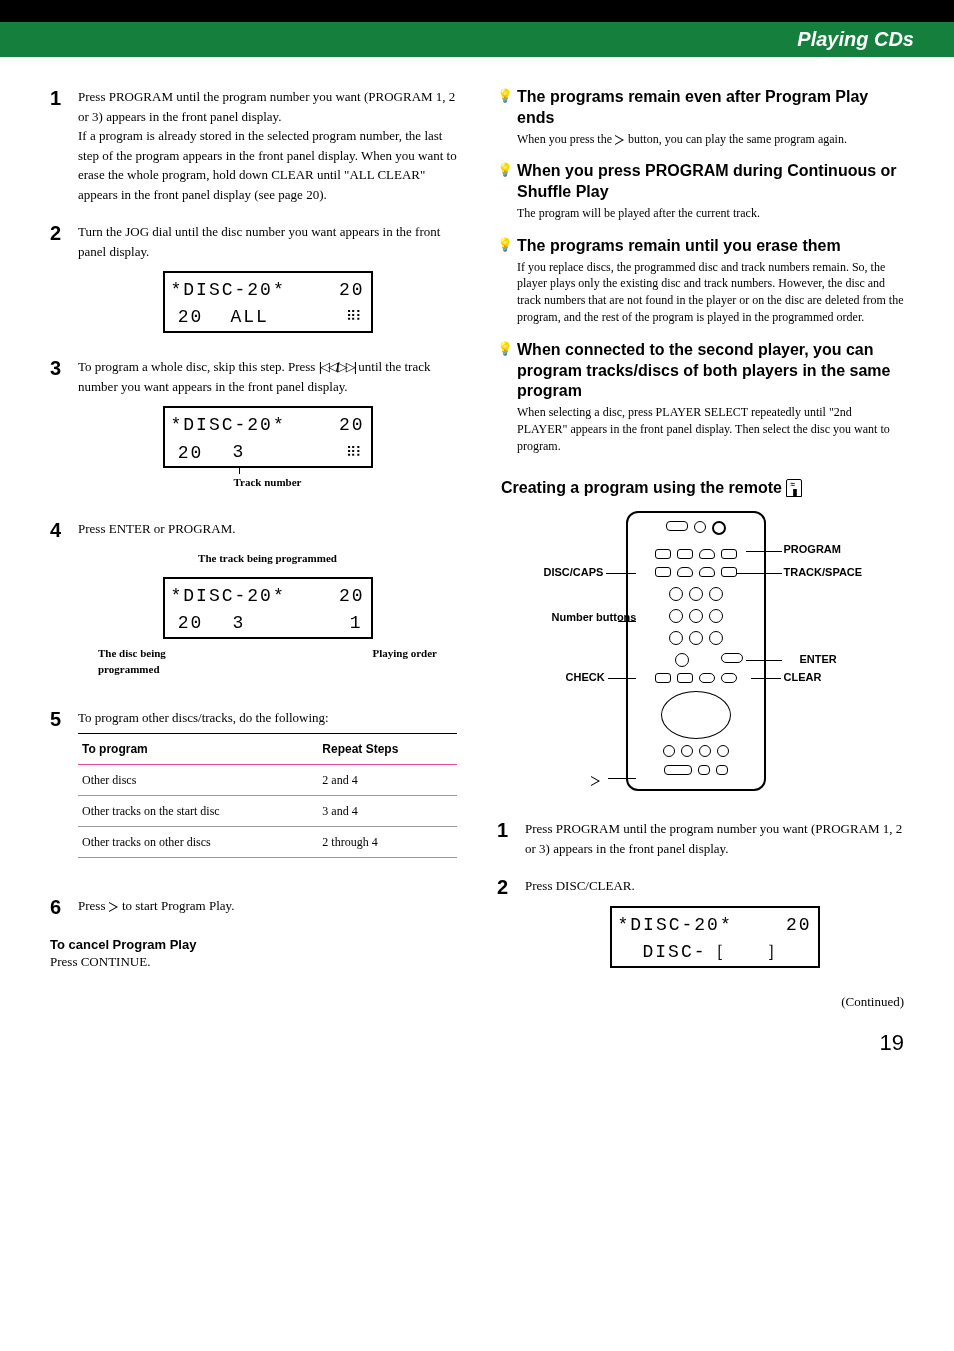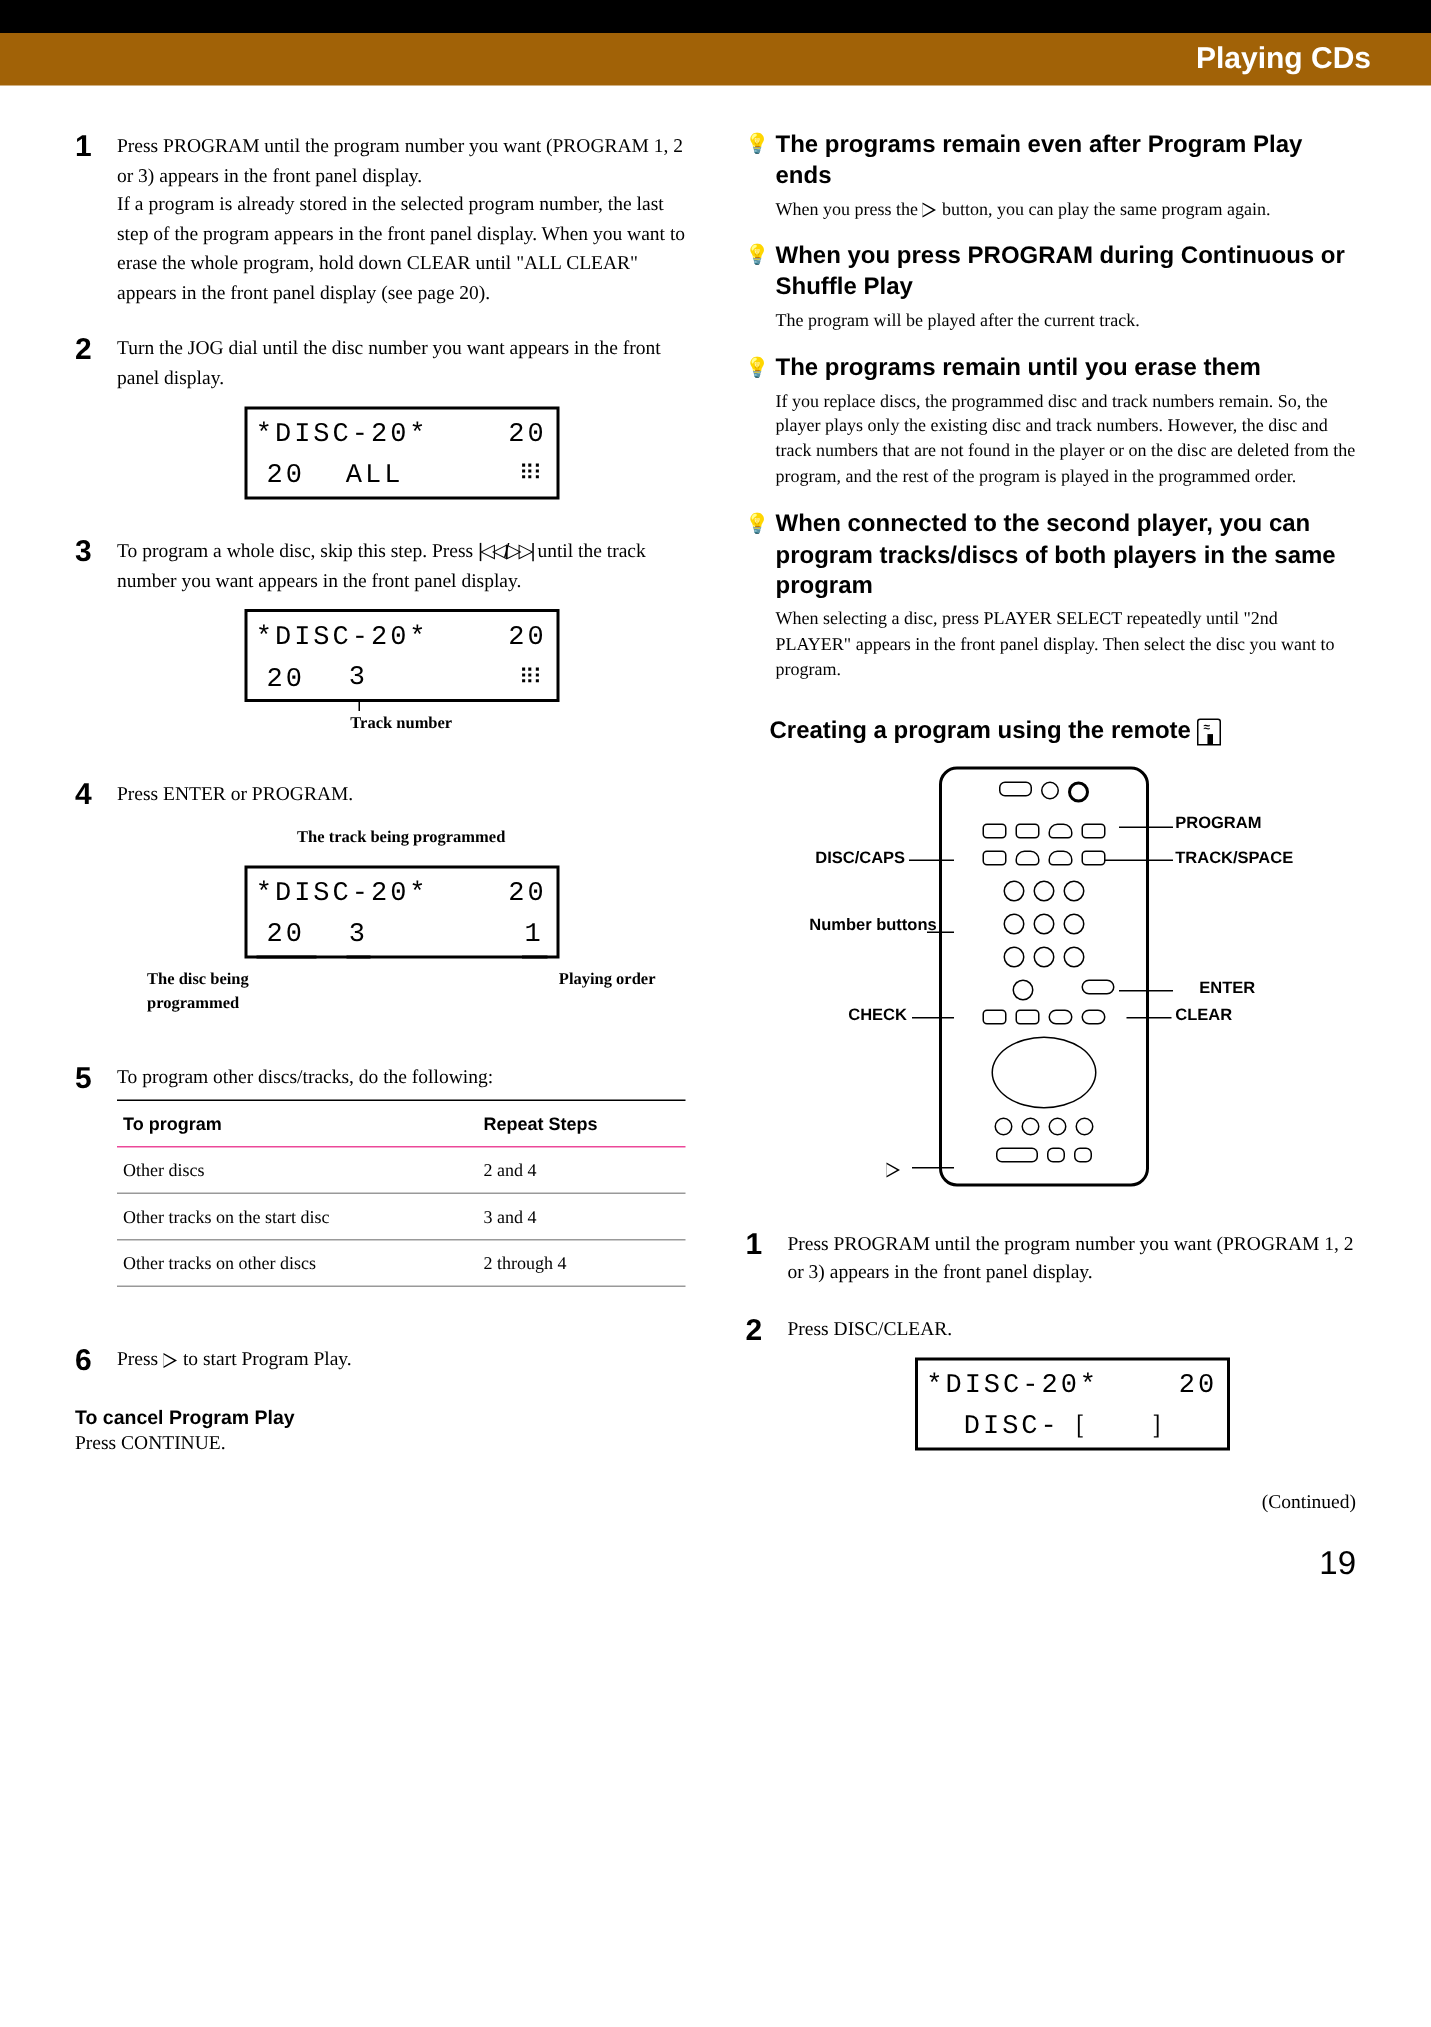--- a/index.html
+++ b/index.html
@@ -1,18 +1,18 @@
 <!DOCTYPE html>
 <html><head>
 <meta charset="utf-8">
 <style>
   * { box-sizing: border-box; margin: 0; padding: 0; }
   body { font-family: Arial, Helvetica, sans-serif; background: #fff; color: #000; width: 954px; margin: 0 auto; position: relative; }
   .black-bar { background: #000; height: 22px; width: 100%; }
-  .header-bar { background: #a16207; color: #fff; font-weight: bold; font-size: 20px; text-align: right; padding: 6px 40px 6px 0; }
+  .header-bar { background: #15803d; color: #fff; font-style: italic; font-weight: bold; font-size: 20px; text-align: right; padding: 6px 40px 6px 0; }
   .content { display: flex; padding: 30px 50px 20px 50px; gap: 40px; }
   .col { flex: 1; min-width: 0; }
   .step { display: flex; margin-bottom: 18px; }
   .step-num { font-size: 20px; font-weight: bold; color: #000; width: 28px; flex-shrink: 0; font-family: Arial, sans-serif; }
   .step-body { flex: 1; font-size: 13px; line-height: 1.5; font-family: Georgia, 'Times New Roman', serif; }
   .lcd { border: 2px solid #000; margin: 10px auto 6px auto; width: 210px; height: 62px; position: relative; font-family: 'Courier New', monospace; }
   .lcd-top { font-size: 18px; letter-spacing: 2px; padding: 4px 6px 0 6px; display: flex; justify-content: space-between; }
   .lcd-bot { font-size: 18px; letter-spacing: 2px; padding: 0 6px 4px 6px; display: flex; align-items: center; }
   .lcd-bot .lnum { width: 40px; }
   .lcd-bot .rnum { margin-left: 20px; }
@@ -24,21 +24,21 @@
   table.program { width: 100%; border-collapse: collapse; font-size: 12px; margin-top: 6px; margin-bottom: 20px; }
   table.program th { text-align: left; font-weight: bold; border-bottom: 1px solid #ec4899; border-top: 1px solid #000; padding: 6px 4px; font-family: Arial, sans-serif; }
   table.program td { border-bottom: 1px solid #999; padding: 6px 4px; font-family: Georgia, serif; }
   .sub-heading { font-size: 13px; font-weight: bold; margin-top: 16px; margin-bottom: 2px; }
   .sub-text { font-size: 13px; font-family: Georgia, serif; }
   .tip { display: flex; margin-bottom: 14px; }
   .tip-icon { width: 20px; flex-shrink: 0; font-size: 14px; color: #000; padding-top: 1px; }
   .tip-body { flex: 1; }
   .tip-title { font-weight: bold; font-size: 16px; line-height: 1.3; margin-bottom: 2px; }
   .tip-text { font-size: 12px; line-height: 1.4; font-family: Georgia, serif; }
-  .section-title { font-size: 16px; font-weight: bold; margin: 24px 0 14px 16px; }
+  .section-title { font-size: 16px; font-weight: bold; margin: 24px 0 14px 4px; }
   .remote-diagram { position: relative; width: 330px; height: 290px; margin: 0 auto 18px auto; }
   .remote-body { position: absolute; left: 90px; top: 0; width: 140px; height: 280px; border: 2px solid #000; border-radius: 12px; background: #fff; }
   .remote-row { display: flex; justify-content: center; gap: 6px; margin-top: 8px; }
   .rbtn { border: 1.5px solid #000; border-radius: 4px; background: #fff; }
   .rbtn.rect { width: 22px; height: 10px; }
   .rbtn.rect2 { width: 16px; height: 10px; border-radius: 3px; }
   .rbtn.square { width: 12px; height: 10px; }
   .rbtn.circ { width: 14px; height: 14px; border-radius: 50%; }
   .rbtn.sm { width: 12px; height: 12px; border-radius: 50%; }
   .remote-dpad { width: 70px; height: 48px; border: 1.5px solid #000; border-radius: 50%; margin: 8px auto 0 auto; position: relative; }
@@ -287,21 +287,21 @@
 
       <div class="label-text" style="left:248px; top:32px;">PROGRAM</div>
       <div class="label-line" style="left:210px; top:40px; width:36px;"></div>
 
       <div class="label-text" style="left:8px; top:55px;">DISC/CAPS</div>
       <div class="label-line" style="left:70px; top:62px; width:30px;"></div>
 
       <div class="label-text" style="left:248px; top:55px;">TRACK/SPACE</div>
       <div class="label-line" style="left:200px; top:62px; width:46px;"></div>
 
-      <div class="label-text" style="left:4px; top:100px; text-align:right; width:70px;">Number buttons</div>
+      <div class="label-text" style="left:16px; top:100px; text-align:right; width:70px;">Number buttons</div>
       <div class="label-line" style="left:82px; top:110px; width:18px;"></div>
 
       <div class="label-text" style="left:248px; top:142px;padding-left:16px;">ENTER</div>
       <div class="label-line" style="left:210px; top:149px; width:36px;"></div>
 
       <div class="label-text" style="left:30px; top:160px;">CHECK</div>
       <div class="label-line" style="left:72px; top:167px; width:28px;"></div>
 
       <div class="label-text" style="left:248px; top:160px;">CLEAR</div>
       <div class="label-line" style="left:215px; top:167px; width:30px;"></div>

